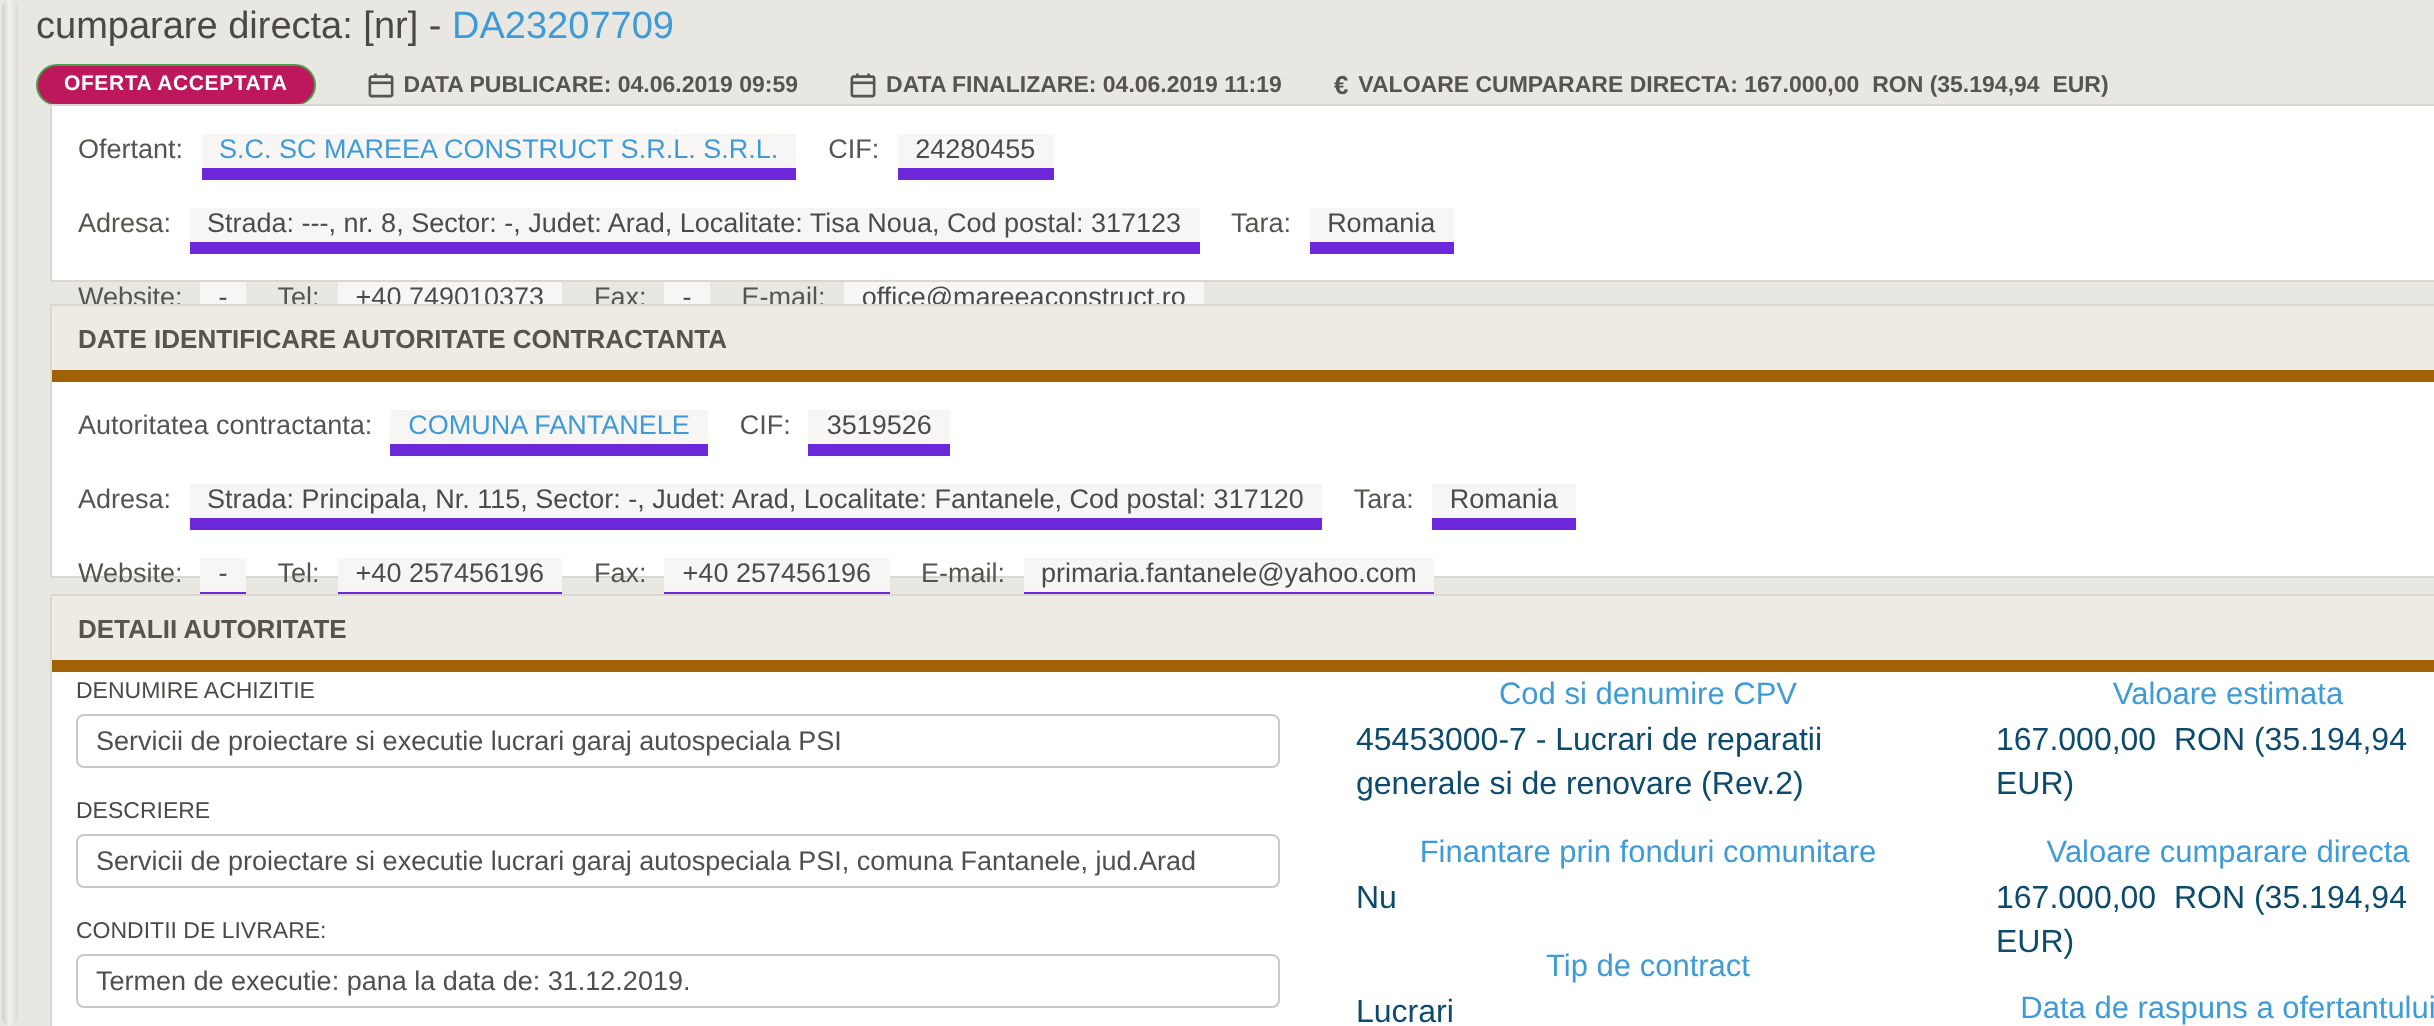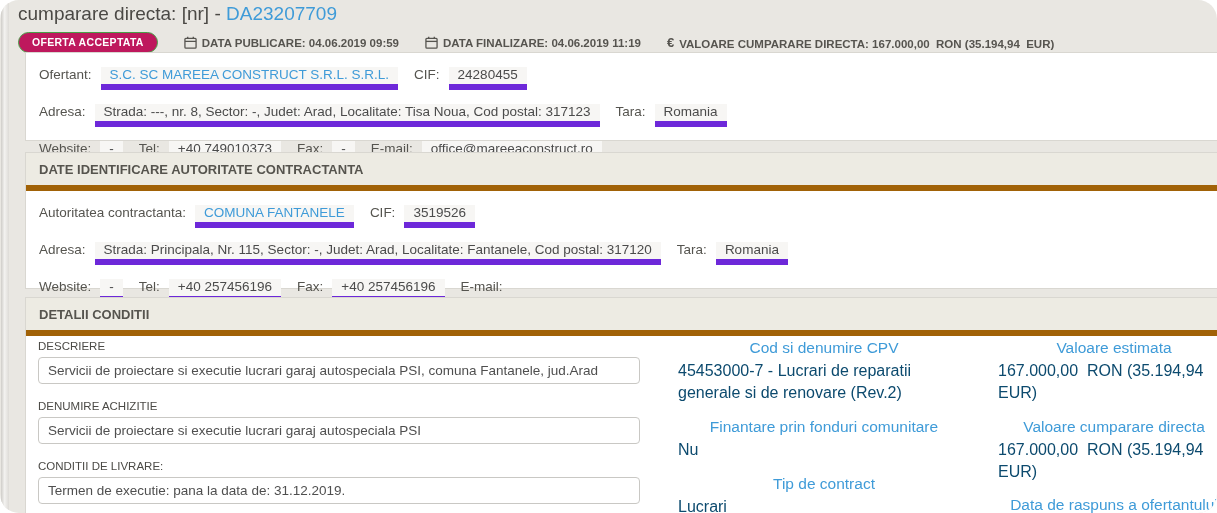--- a/index.html
+++ b/index.html
@@ -1,37 +1,37 @@
 <!DOCTYPE html>
 <html><head>
 <meta charset="utf-8">
 <style>
   html,body{margin:0;padding:0;}
   body{font-family:"Liberation Sans","DejaVu Sans",sans-serif;}
   .stage{
     position:relative;width:1217px;height:513px;overflow:hidden;
-    background:#e9e7e2;color:#4b4b4b;border-radius:19px;
+    background:#e9e7e2;color:#4b4b4b;
   }
   
   .left-scrollbar{
     position:absolute;left:1px;top:0;width:8px;height:100%;
     background:linear-gradient(90deg,#cfcdc9,#f3f2f0 45%,#dddbd7);
     border-radius:4px;
   }
   
   .page-header{position:absolute;left:18px;top:3px;right:0;}
   .page-title{font-size:19px;color:#4b4945;white-space:nowrap;}
   .title-id{color:#3f9bd8;text-decoration:none;cursor:pointer;}
   .meta-row{display:flex;align-items:center;margin-top:7px;white-space:nowrap;}
   .badge{
     display:inline-block;background:#be185d;border:1px solid #48a048;color:#fff;
     font-size:10.5px;font-weight:bold;letter-spacing:.3px;
     padding:3px 13px 4px;border-radius:12px;
   }
-  .meta-item{display:inline-flex;align-items:flex-end;margin-left:26px;
+  .meta-item{display:inline-flex;align-items:center;margin-left:26px;
     font-size:11.5px;font-weight:bold;color:#56544f;white-space:pre;}
   .meta-item .mi-icon{margin-right:5px;display:inline-flex;align-items:center;}
   .euro-glyph{font-size:13px;font-weight:bold;margin-right:5px;color:#56544f;}
   
   .box{
     position:absolute;left:25px;right:-2px;background:#fff;
     border:1px solid #d9d7d1;box-sizing:border-box;
   }
   .box1{top:52px;height:89px;}
   .box2{top:152px;height:137px;}
@@ -152,37 +152,38 @@
         <span class="fvalue">Romania</span>
       </div>
       <div class="info-row">
         <span class="flabel">Website:</span>
         <span class="fvalue">-</span>
         <span class="flabel">Tel:</span>
         <span class="fvalue">+40 257456196</span>
         <span class="flabel">Fax:</span>
         <span class="fvalue">+40 257456196</span>
         <span class="flabel">E-mail:</span>
+        <span class="fvalue">primaria.fantanele@yahoo.com</span>
       </div>
     </div>
   </div>
 
   <div class="box box3">
-    <div class="section-head">DETALII CONDITII</div>
+    <div class="section-head">DETALII AUTORITATE</div>
 
     <div class="col-left">
+      <div class="form-field">
+        <div class="form-label">DENUMIRE ACHIZITIE</div>
+        <div class="form-input">Servicii de proiectare si executie lucrari garaj autospeciala PSI</div>
+      </div>
       <div class="form-field">
         <div class="form-label">DESCRIERE</div>
         <div class="form-input">Servicii de proiectare si executie lucrari garaj autospeciala PSI, comuna Fantanele, jud.Arad</div>
       </div>
       <div class="form-field">
-        <div class="form-label">DENUMIRE ACHIZITIE</div>
-        <div class="form-input">Servicii de proiectare si executie lucrari garaj autospeciala PSI</div>
-      </div>
-      <div class="form-field">
         <div class="form-label">CONDITII DE LIVRARE:</div>
         <div class="form-input">Termen de executie: pana la data de: 31.12.2019.</div>
       </div>
     </div>
 
     <div class="col-mid">
       <div class="info-block">
         <div class="info-title">Cod si denumire CPV</div>
         <div class="info-value">45453000-7 - Lucrari de reparatii generale si de renovare (Rev.2)</div>
       </div>

